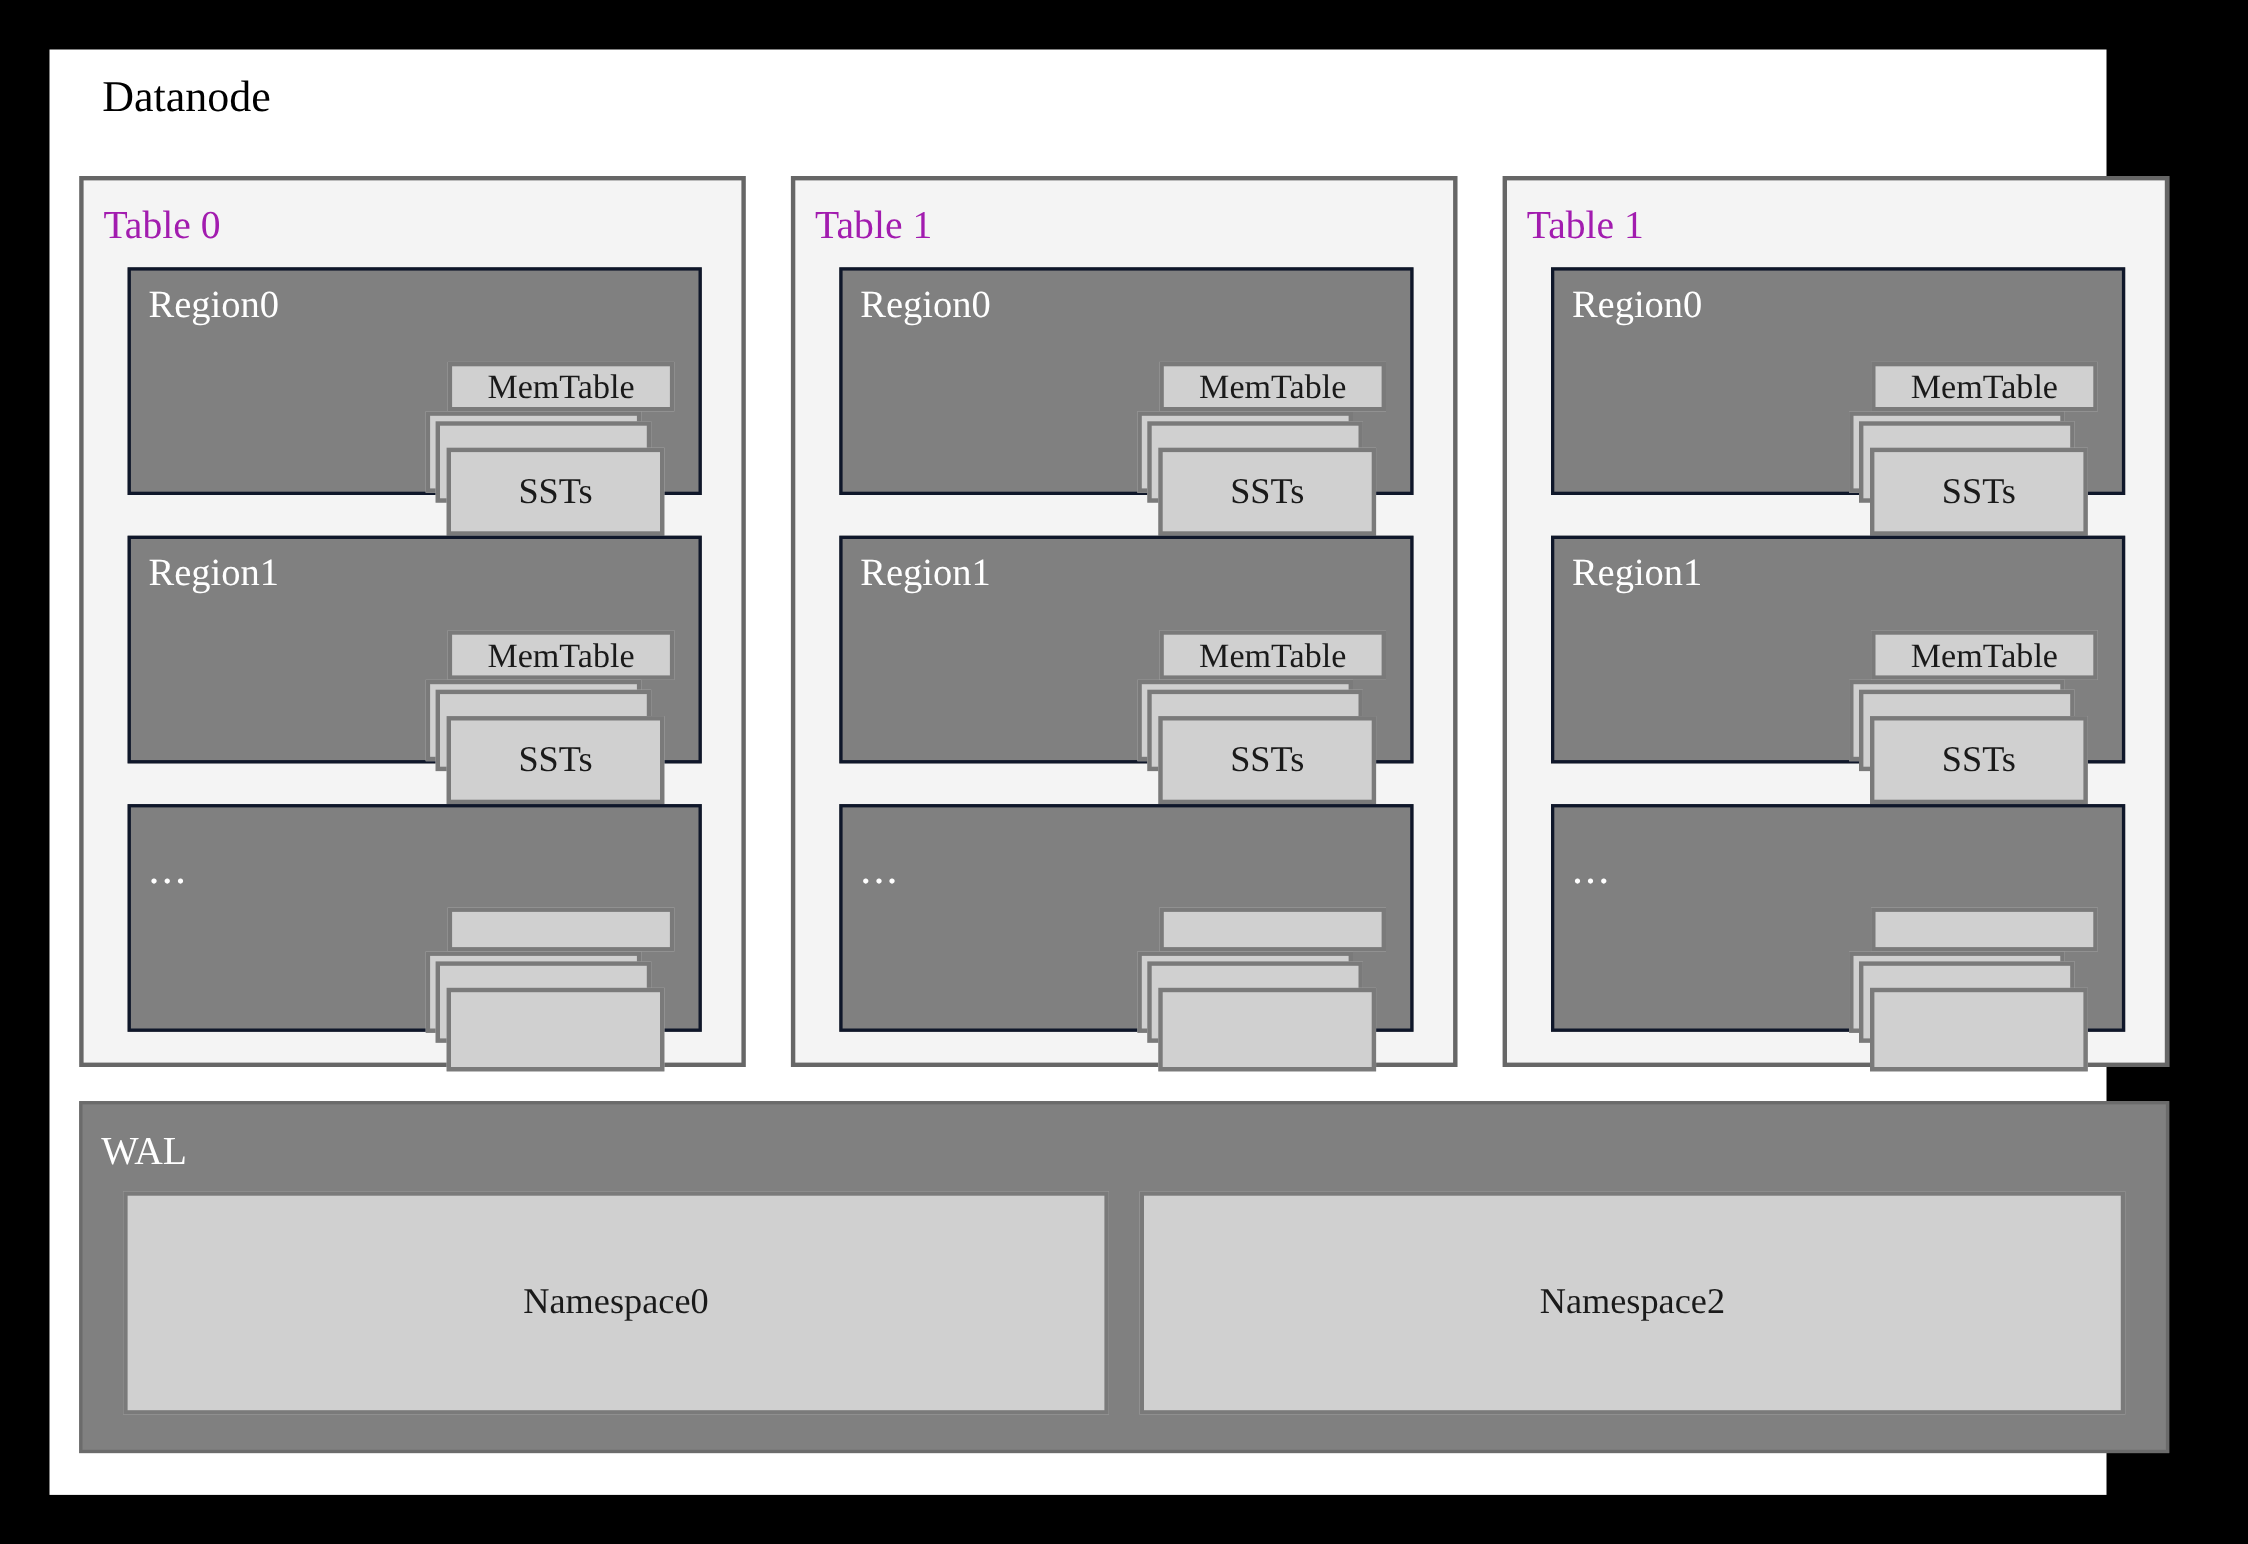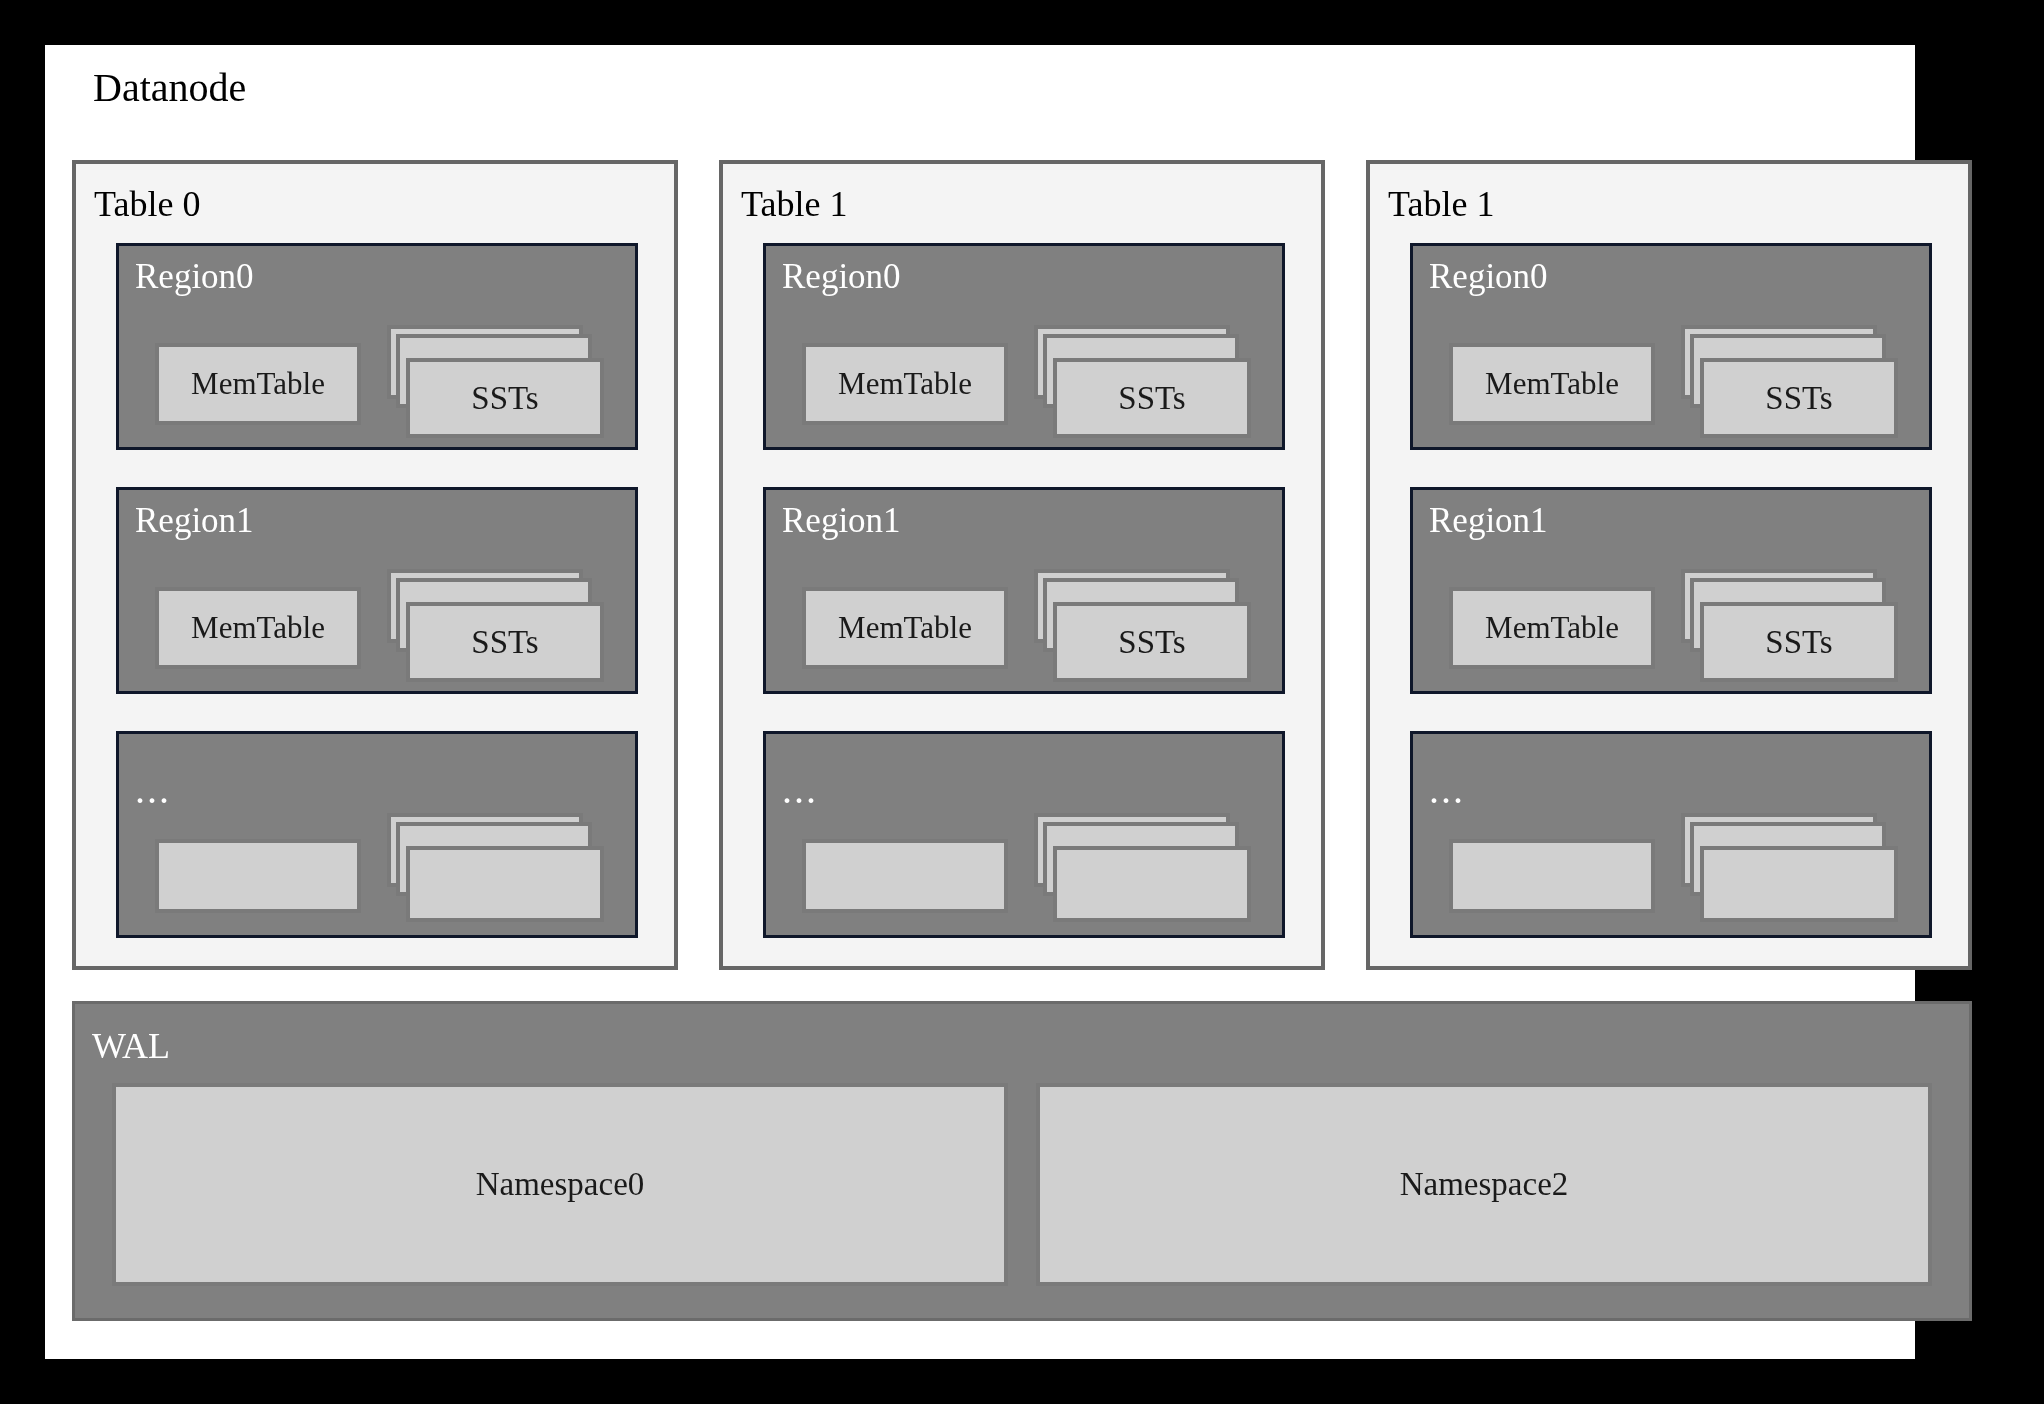--- a/index.html
+++ b/index.html
@@ -61,21 +61,21 @@
     box-sizing: border-box;
     position: relative;
     padding: 0;
   }
   .table-label {
     position: absolute;
     left: 18px;
     top: 22px;
     font-size: 36px;
     line-height: 1;
-    color: #000000;
+    color: #a21caf;
     white-space: nowrap;
   }
   .regions-wrap {
     position: absolute;
     left: 40px;
     right: 36px;
     top: 79px;
     bottom: 28px;
     display: flex;
     flex-direction: column;
@@ -106,20 +106,21 @@
   }
   .region-body {
     position: absolute;
     left: 36px;
     right: 22px;
     bottom: 22px;
     height: 88px;
     display: flex;
     align-items: flex-end;
     justify-content: space-between;
+    flex-direction: column;
   }
   .region-box.tall .region-body {
     height: 96px;
   }
 
   
   .memtable {
     width: 206px;
     height: 82px;
     background: #d0d0d0;

